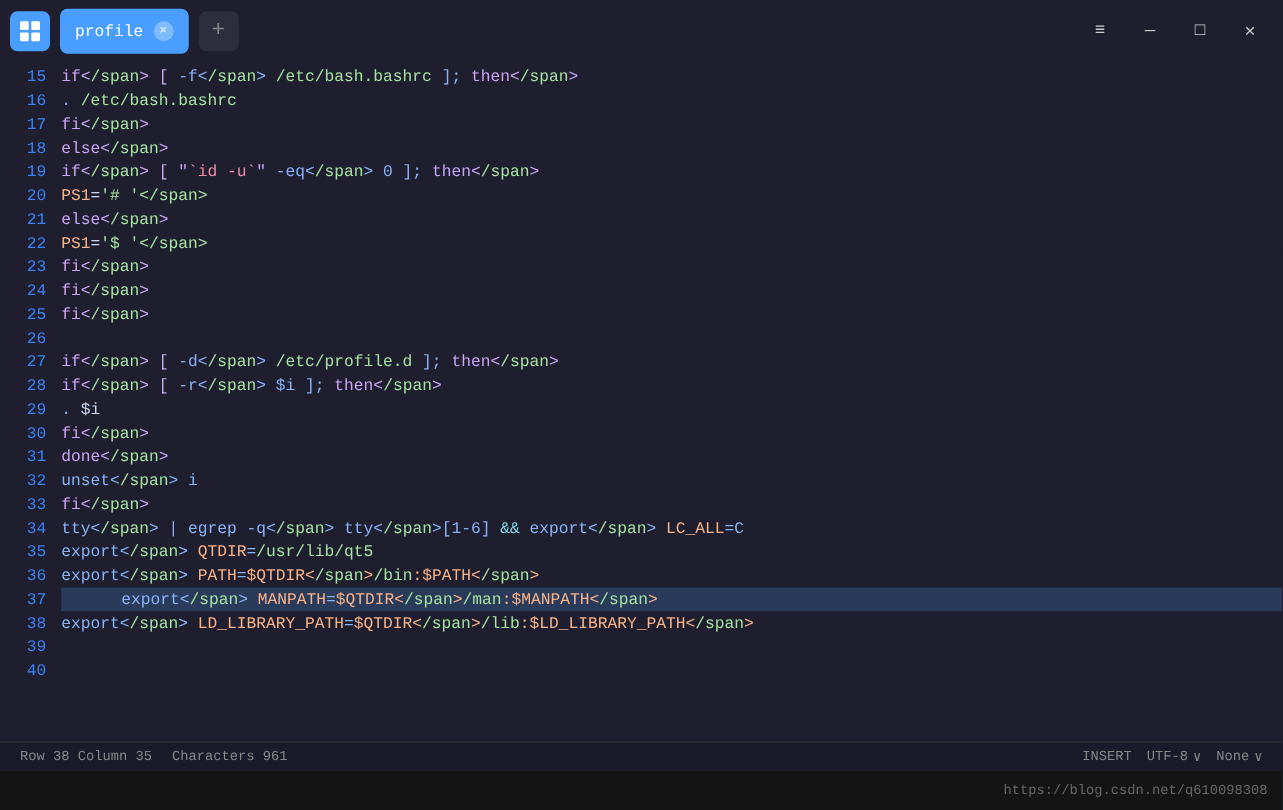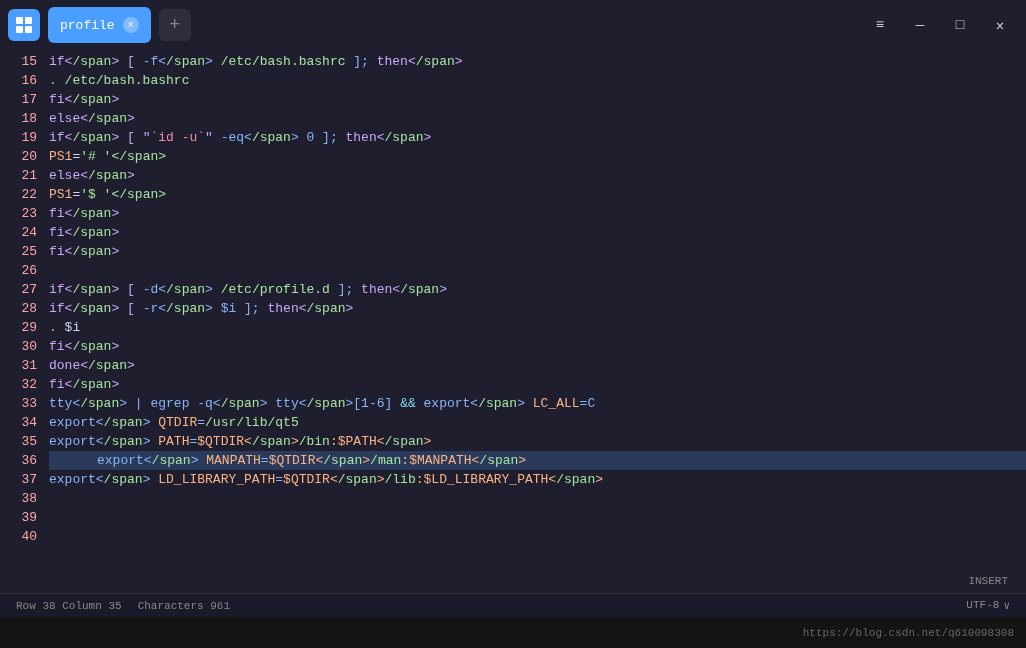--- a/index.html
+++ b/index.html
@@ -114,21 +114,21 @@
     .code-area {
       flex: 1;
       overflow: hidden;
       display: flex;
     }
 
     .line-numbers {
       width: 45px;
       padding: 0 8px 0 0;
       text-align: right;
-      color: #fca5a5;
+      color: #3b82f6;
       font-size: 13px;
       line-height: 19px;
       user-select: none;
       flex-shrink: 0;
       padding-top: 2px;
     }
 
     .line-number {
       height: 19px;
       display: block;
@@ -162,21 +162,20 @@
       flex-shrink: 0;
       gap: 16px;
       border-top: 1px solid #333;
     }
 
     .status-bar-right {
       margin-left: auto;
       display: flex;
       gap: 12px;
       align-items: center;
-      flex-direction: column;
     }
 
     .status-item {
       display: flex;
       align-items: center;
       gap: 4px;
     }
 
     
     .bottom-bar {
@@ -277,20 +276,21 @@
         <div class="code-line">            <span class="var">PS1</span>=<span class="str">'$ '&lt;<span class="path">/span</span>&gt;</span></div>
         <div class="code-line">        <span class="kw">fi&lt;<span class="path">/span</span>&gt;</span></div>
         <div class="code-line">    <span class="kw">fi&lt;<span class="path">/span</span>&gt;</span></div>
         <div class="code-line"><span class="kw">fi&lt;<span class="path">/span</span>&gt;</span></div>
         <div class="code-line">&nbsp;</div>
         <div class="code-line"><span class="kw">if&lt;<span class="path">/span</span>&gt; [ <span class="flag">-d&lt;<span class="path">/span</span>&gt; <span class="path">/etc/profile.d</span> ]; <span class="kw">then&lt;<span class="path">/span</span>&gt;</span></span></span></div>
         <div class="code-line">        <span class="kw">if&lt;<span class="path">/span</span>&gt; [ <span class="flag">-r&lt;<span class="path">/span</span>&gt; $i ]; <span class="kw">then&lt;<span class="path">/span</span>&gt;</span></span></span></div>
         <div class="code-line">            <span class="kw2">. </span>$i</div>
         <div class="code-line">        <span class="kw">fi&lt;<span class="path">/span</span>&gt;</span></div>
         <div class="code-line">    <span class="kw">done&lt;<span class="path">/span</span>&gt;</span></div>
+        <div class="code-line">    <span class="kw2">unset&lt;<span class="path">/span</span>&gt; i</span></div>
         <div class="code-line"><span class="kw">fi&lt;<span class="path">/span</span>&gt;</span></div>
         <div class="code-line"><span class="kw2">tty&lt;<span class="path">/span</span>&gt; | egrep <span class="flag">-q&lt;<span class="path">/span</span>&gt; <span class="kw2">tty&lt;<span class="path">/span</span>&gt;[1-6] <span class="op">&amp;&amp;</span> <span class="kw2">export&lt;<span class="path">/span</span>&gt; <span class="var">LC_ALL</span>=C</span></span></span></span></div>
         <div class="code-line"><span class="kw2">export&lt;<span class="path">/span</span>&gt; <span class="var">QTDIR</span>=<span class="path">/usr/lib/qt5</span></span></div>
         <div class="code-line"><span class="kw2">export&lt;<span class="path">/span</span>&gt; <span class="var">PATH</span>=<span class="var">$QTDIR&lt;<span class="path">/span</span>&gt;<span class="path">/bin</span>:<span class="var">$PATH&lt;<span class="path">/span</span>&gt;</span></span></span></div>
         <div class="code-line highlight-row"><span class="kw2">export&lt;<span class="path">/span</span>&gt; <span class="var">MANPATH</span>=<span class="var">$QTDIR&lt;<span class="path">/span</span>&gt;<span class="path">/man</span>:<span class="var">$MANPATH&lt;<span class="path">/span</span>&gt;</span></span></span></div>
         <div class="code-line"><span class="kw2">export&lt;<span class="path">/span</span>&gt; <span class="var">LD_LIBRARY_PATH</span>=<span class="var">$QTDIR&lt;<span class="path">/span</span>&gt;<span class="path">/lib</span>:<span class="var">$LD_LIBRARY_PATH&lt;<span class="path">/span</span>&gt;</span></span></span></div>
         <div class="code-line">&nbsp;</div>
       </div>
   </div>
 </div>

